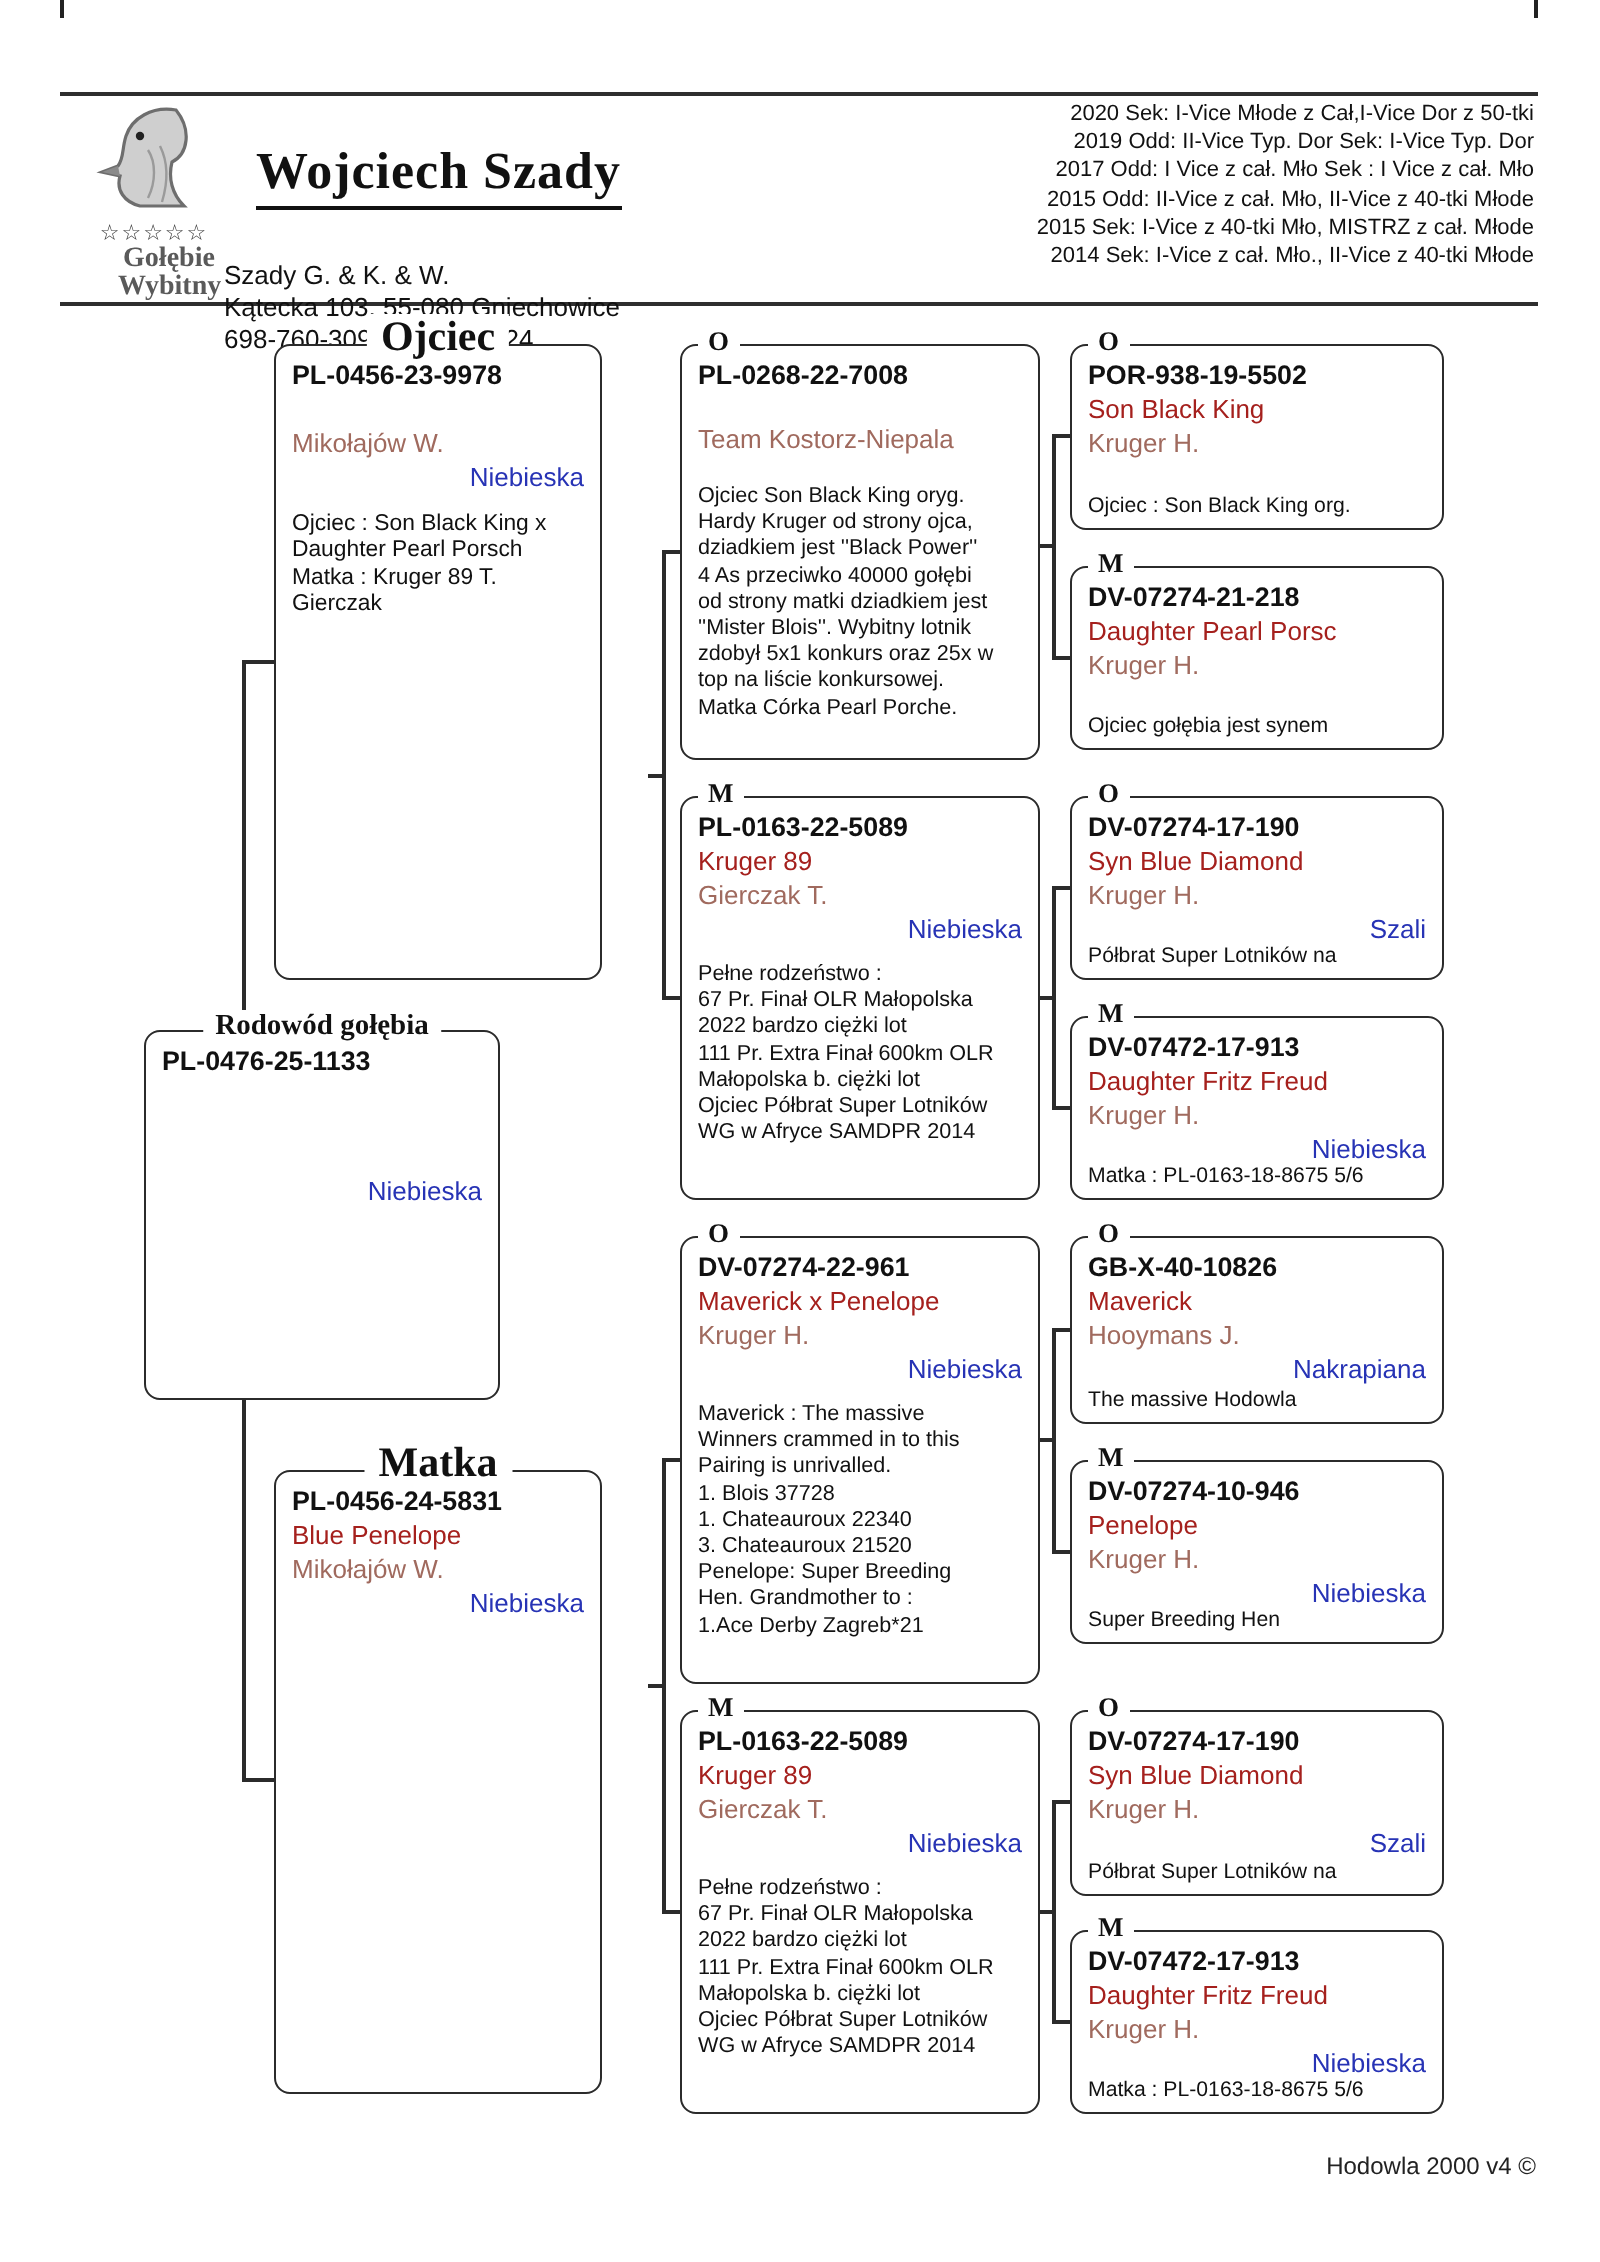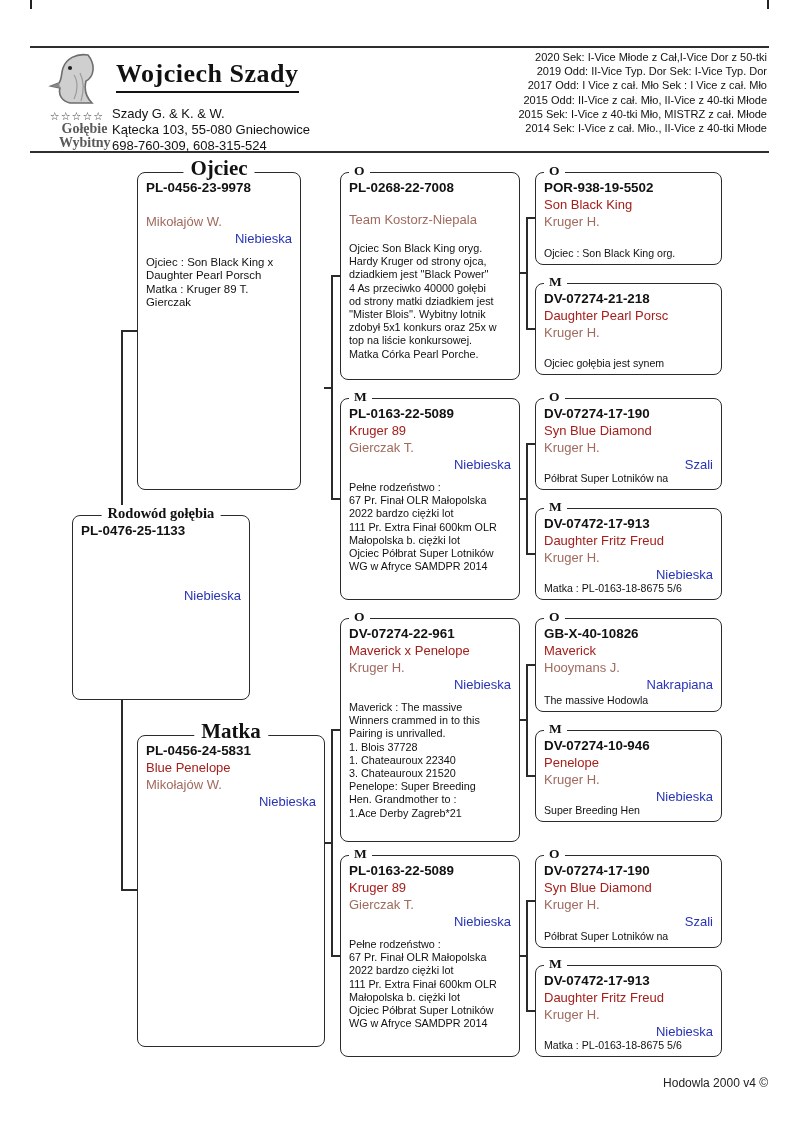--- a/index.html
+++ b/index.html
@@ -12,21 +12,21 @@
     overflow:hidden;
   }
   
   .tick{position:absolute;top:0;width:2px;height:9px;background:#222;}
   .rule{position:absolute;left:30px;width:739px;height:2px;background:#2e2e2e;}
   .logo{position:absolute;left:44px;top:53px;width:66px;text-align:center;}
   .logo .stars{font-size:11px;letter-spacing:1px;color:#3a3a3a;line-height:12px;margin-top:1px;}
   .logo .club{font-family:"Liberation Serif", serif;font-weight:bold;font-size:14px;color:#5a5a5a;line-height:14px;margin-left:15px;}
   .owner-block{position:absolute;left:112px;top:55px;}
   .owner-block h1{
-    margin:4px;font-family:"Liberation Serif", serif;font-size:26px;font-weight:bold;
+    margin:16px;font-family:"Liberation Serif", serif;font-size:26px;font-weight:bold;
     color:#111;display:inline-block;border-bottom:2.5px solid #111;padding-bottom:2px;letter-spacing:.5px;
   }
   .owner-block .addr{font-size:13px;line-height:16px;color:#111;}
   .owner-block .addr.first{margin-top:9px;}
   .achv{position:absolute;right:33px;top:50px;width:345px;text-align:right;}
   .achv div{font-size:11px;line-height:14.2px;color:#111;white-space:nowrap;}
   
   .pbox{
     position:absolute;background:#fff;border:1.6px solid var(--c-line);
     border-radius:8px;padding:6px 8px;box-sizing:border-box;
@@ -138,21 +138,21 @@
 Daughter Pearl Porsch
 Matka : Kruger 89 T. Gierczak</div>
   </div>
 
   <div class="pbox" style="left:72px;top:515px;width:178px;height:185px">
     <span class="legend-md">Rodowód gołębia</span>
     <div class="ring">PL-0476-25-1133</div>
     <div class="pcolor" style="margin-top:48px">Niebieska</div>
   </div>
 
-  <div class="pbox" style="left:137px;top:735px;width:188px;height:312px">
+  <div class="pbox" style="left:137px;top:735px;width:164px;height:312px">
     <span class="legend-lg">Matka</span>
     <div class="ring">PL-0456-24-5831</div>
     <div class="pname">Blue Penelope</div>
     <div class="powner">Mikołajów W.</div>
     <div class="pcolor">Niebieska</div>
   </div>
 
   <div class="pbox" style="left:340px;top:172px;width:180px;height:208px">
     <span class="sexlabel">O</span>
     <div class="ring">PL-0268-22-7008</div>

